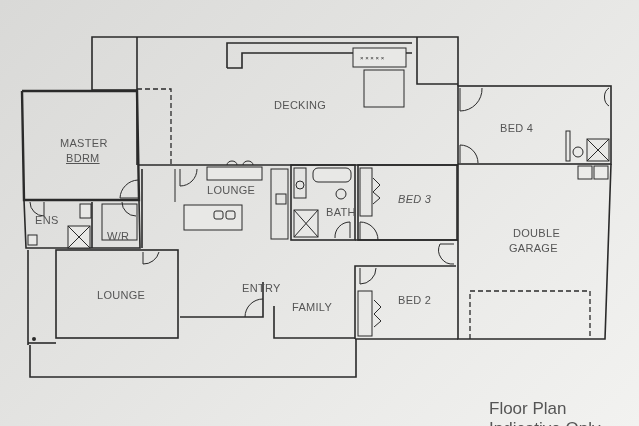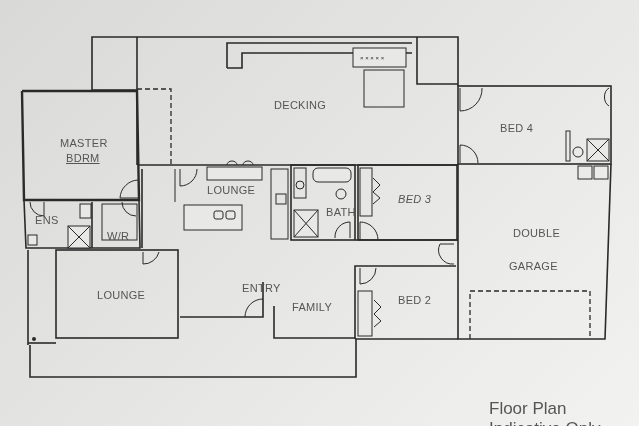--- a/index.html
+++ b/index.html
@@ -145,19 +145,19 @@
 <div class="lbl" style="left:262px;top:98px;padding-left:12px;">DECKING</div>
 <div class="lbl" style="left:60px;top:136px;">MASTER</div>
 <div class="lbl" style="left:66px;top:151px;text-decoration:underline;">BDRM</div>
 <div class="lbl" style="left:207px;top:183px;">LOUNGE</div>
 <div class="lbl" style="left:319px;top:205px;padding-left:7px;">BATH</div>
 <div class="lbl" style="left:398px;top:192px;font-style:italic;">BED 3</div>
 <div class="lbl" style="left:500px;top:121px;">BED 4</div>
 <div class="lbl" style="left:35px;top:213px;">ENS</div>
 <div class="lbl" style="left:107px;top:213px;margin-top:16px;">W/R</div>
 <div class="lbl" style="left:513px;top:226px;">DOUBLE</div>
-<div class="lbl" style="left:509px;top:241px;margin-top:18px;">GARAGE</div>
+<div class="lbl" style="left:509px;top:241px;">GARAGE</div>
 <div class="lbl" style="left:97px;top:288px;">LOUNGE</div>
 <div class="lbl" style="left:206px;top:281px;margin-left:36px;">ENTRY</div>
 <div class="lbl" style="left:292px;top:300px;">FAMILY</div>
 <div class="lbl" style="left:398px;top:293px;">BED 2</div>
 
 <div class="caption">Floor Plan Indicative Only</div>
 
 </body></html>

